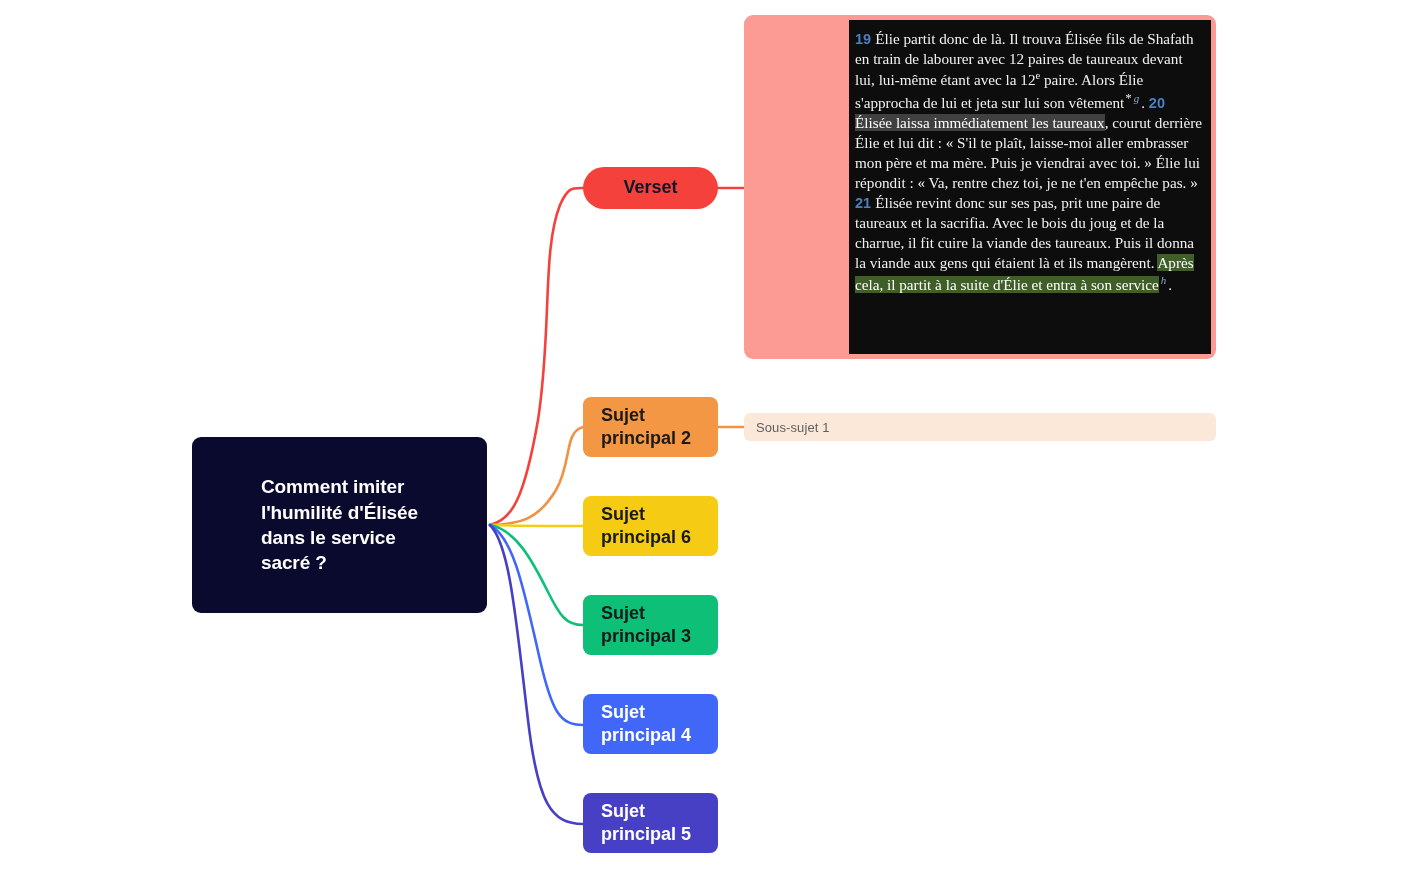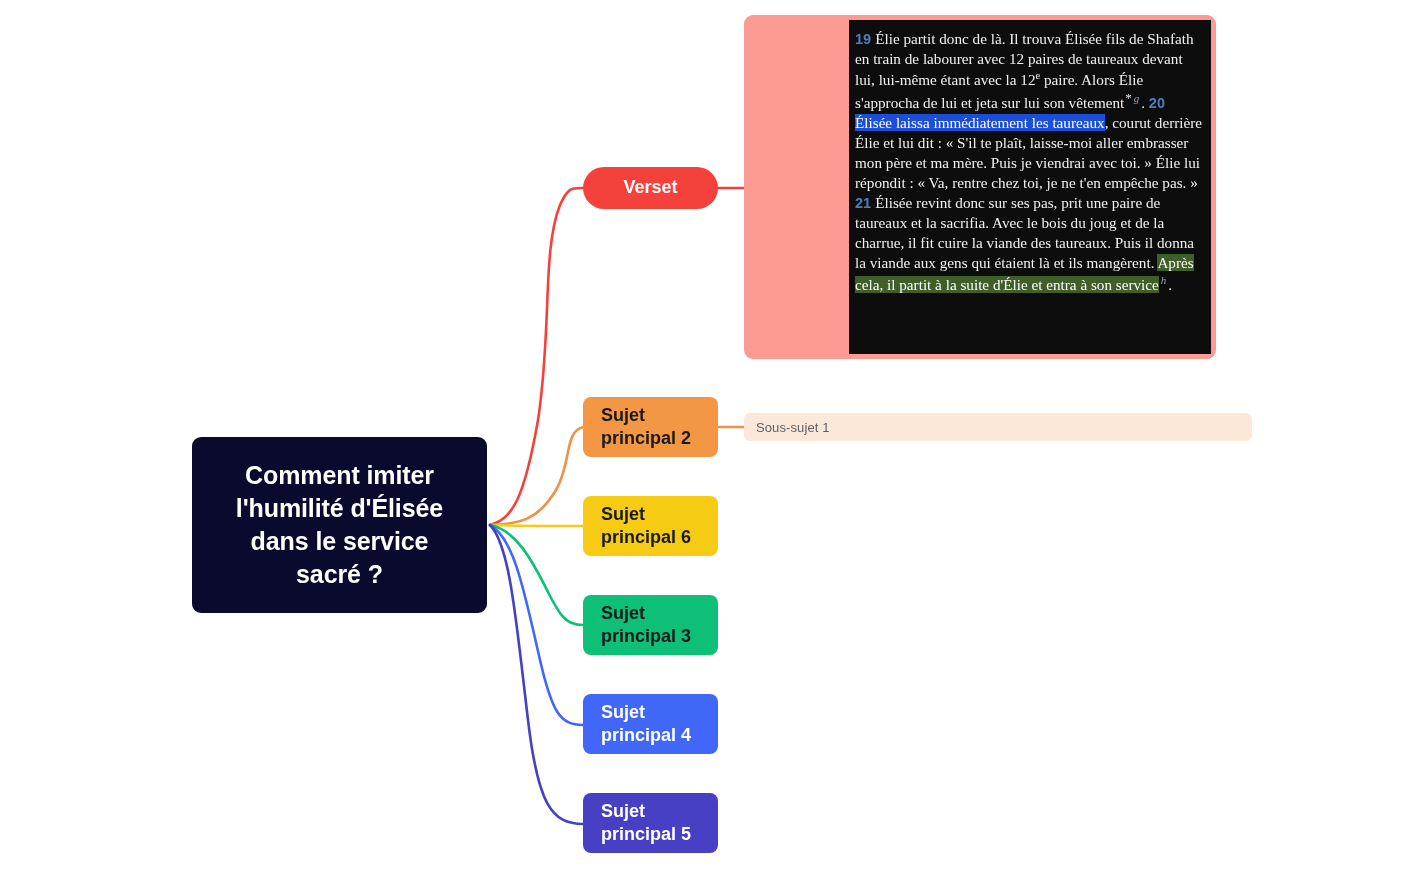--- a/index.html
+++ b/index.html
@@ -42,24 +42,23 @@
     background: #0a0a2e;
     border-radius: 9px;
     box-sizing: border-box;
     display: flex;
     align-items: center;
     justify-content: center;
     padding: 6px 14px;
   }
   .root-node .root-text {
     color: #ffffff;
-    font-size: 25px;
+    font-size: 19px;
     font-weight: bold;
     line-height: 1.33;
-    text-align: center;
     letter-spacing: -0.1px;
     white-space: pre-line;
   }
 
   
   .branch {
     position: absolute;
     box-sizing: border-box;
     display: flex;
     align-items: center;
@@ -115,21 +114,21 @@
     text-align: left;
   }
   .vnum {
     color: #4a7fc1;
     font-weight: bold;
     font-family: "Liberation Sans", sans-serif;
     font-size: 14.5px;
     text-align: center;
   }
   .hl-wine {
-    background: #1d4ed8;
+    background: #404040;
     color: #ffffff;
     box-decoration-break: clone;
     -webkit-box-decoration-break: clone;
   }
   .hl-green {
     background: #3f5e28;
     color: #ffffff;
     box-decoration-break: clone;
     -webkit-box-decoration-break: clone;
   }
@@ -149,21 +148,21 @@
   .sup-ord {
     font-size: 0.7em;
     vertical-align: super;
   }
 
   
   .subtopic {
     position: absolute;
     left: 744px;
     top: 413px;
-    width: 508px;
+    width: 472px;
     height: 28px;
     background: #fbe8d9;
     border-radius: 6px;
     box-sizing: border-box;
     display: flex;
     align-items: center;
     padding-left: 12px;
     font-size: 13px;
     color: #5f5f5f;
     letter-spacing: 0.1px;
@@ -186,21 +185,21 @@
     </svg>
 
   <div class="root-node">
     <div class="root-text">Comment imiter
 l'humilité d'Élisée
 dans le service
 sacré ?</div>
   </div>
 
   <div id="branch-layer">
-      <div class="branch pill" style="left: 583px; top: 167px; width: 135px; height: 42px; background: rgb(245, 65, 60); color: #ffffff; border-radius: 21px;"><span>Verset</span></div>
+      <div class="branch pill" style="left: 583px; top: 167px; width: 135px; height: 42px; background: rgb(245, 65, 60); color: #0f172a; border-radius: 21px;"><span>Verset</span></div>
       <div class="branch" style="left: 583px; top: 397px; width: 135px; height: 60px; background: rgb(244, 151, 69); color: rgb(26, 26, 26); border-radius: 8px;"><span>Sujet
 principal 2</span></div>
       <div class="branch" style="left: 583px; top: 496px; width: 135px; height: 60px; background: rgb(245, 204, 19); color: rgb(26, 26, 26); border-radius: 8px;"><span>Sujet
 principal 6</span></div>
       <div class="branch" style="left: 583px; top: 595px; width: 135px; height: 60px; background: rgb(14, 192, 119); color: rgb(26, 26, 26); border-radius: 8px;"><span>Sujet
 principal 3</span></div>
       <div class="branch" style="left: 583px; top: 694px; width: 135px; height: 60px; background: rgb(64, 103, 247); color: rgb(255, 255, 255); border-radius: 8px;"><span>Sujet
 principal 4</span></div>
       <div class="branch" style="left: 583px; top: 793px; width: 135px; height: 60px; background: rgb(71, 64, 196); color: rgb(255, 255, 255); border-radius: 8px;"><span>Sujet
 principal 5</span></div>

